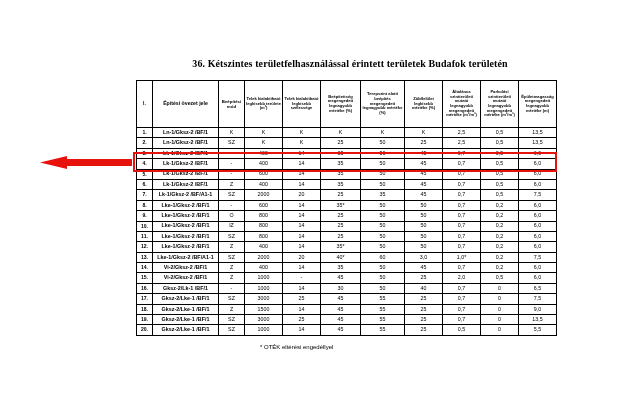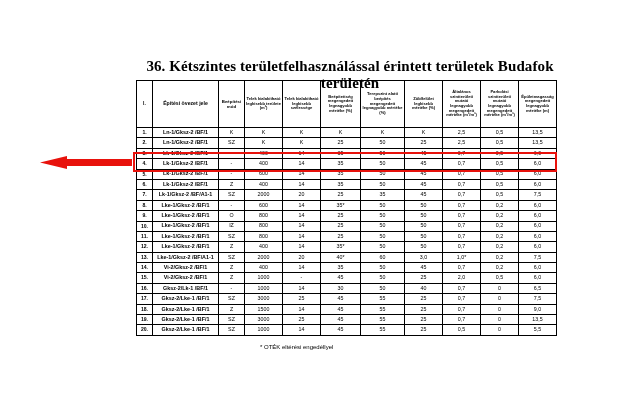--- a/index.html
+++ b/index.html
@@ -20,21 +20,21 @@
     left: 0; top: 0;
     width: 640px;
     height: 411px;
   }
   .doc-title {
     position: absolute;
     left: 140px;
     top: 58px;
     width: 420px;
     text-align: center;
-    font-size: 15px;
+    font-size: 10px;
     font-weight: bold;
     font-family: "Liberation Serif", serif;
     letter-spacing: 0.1px;
   }
   table.main {
     position: absolute;
     left: 136px;
     top: 80px;
     border-collapse: collapse;
     font-size: 5.6px;

